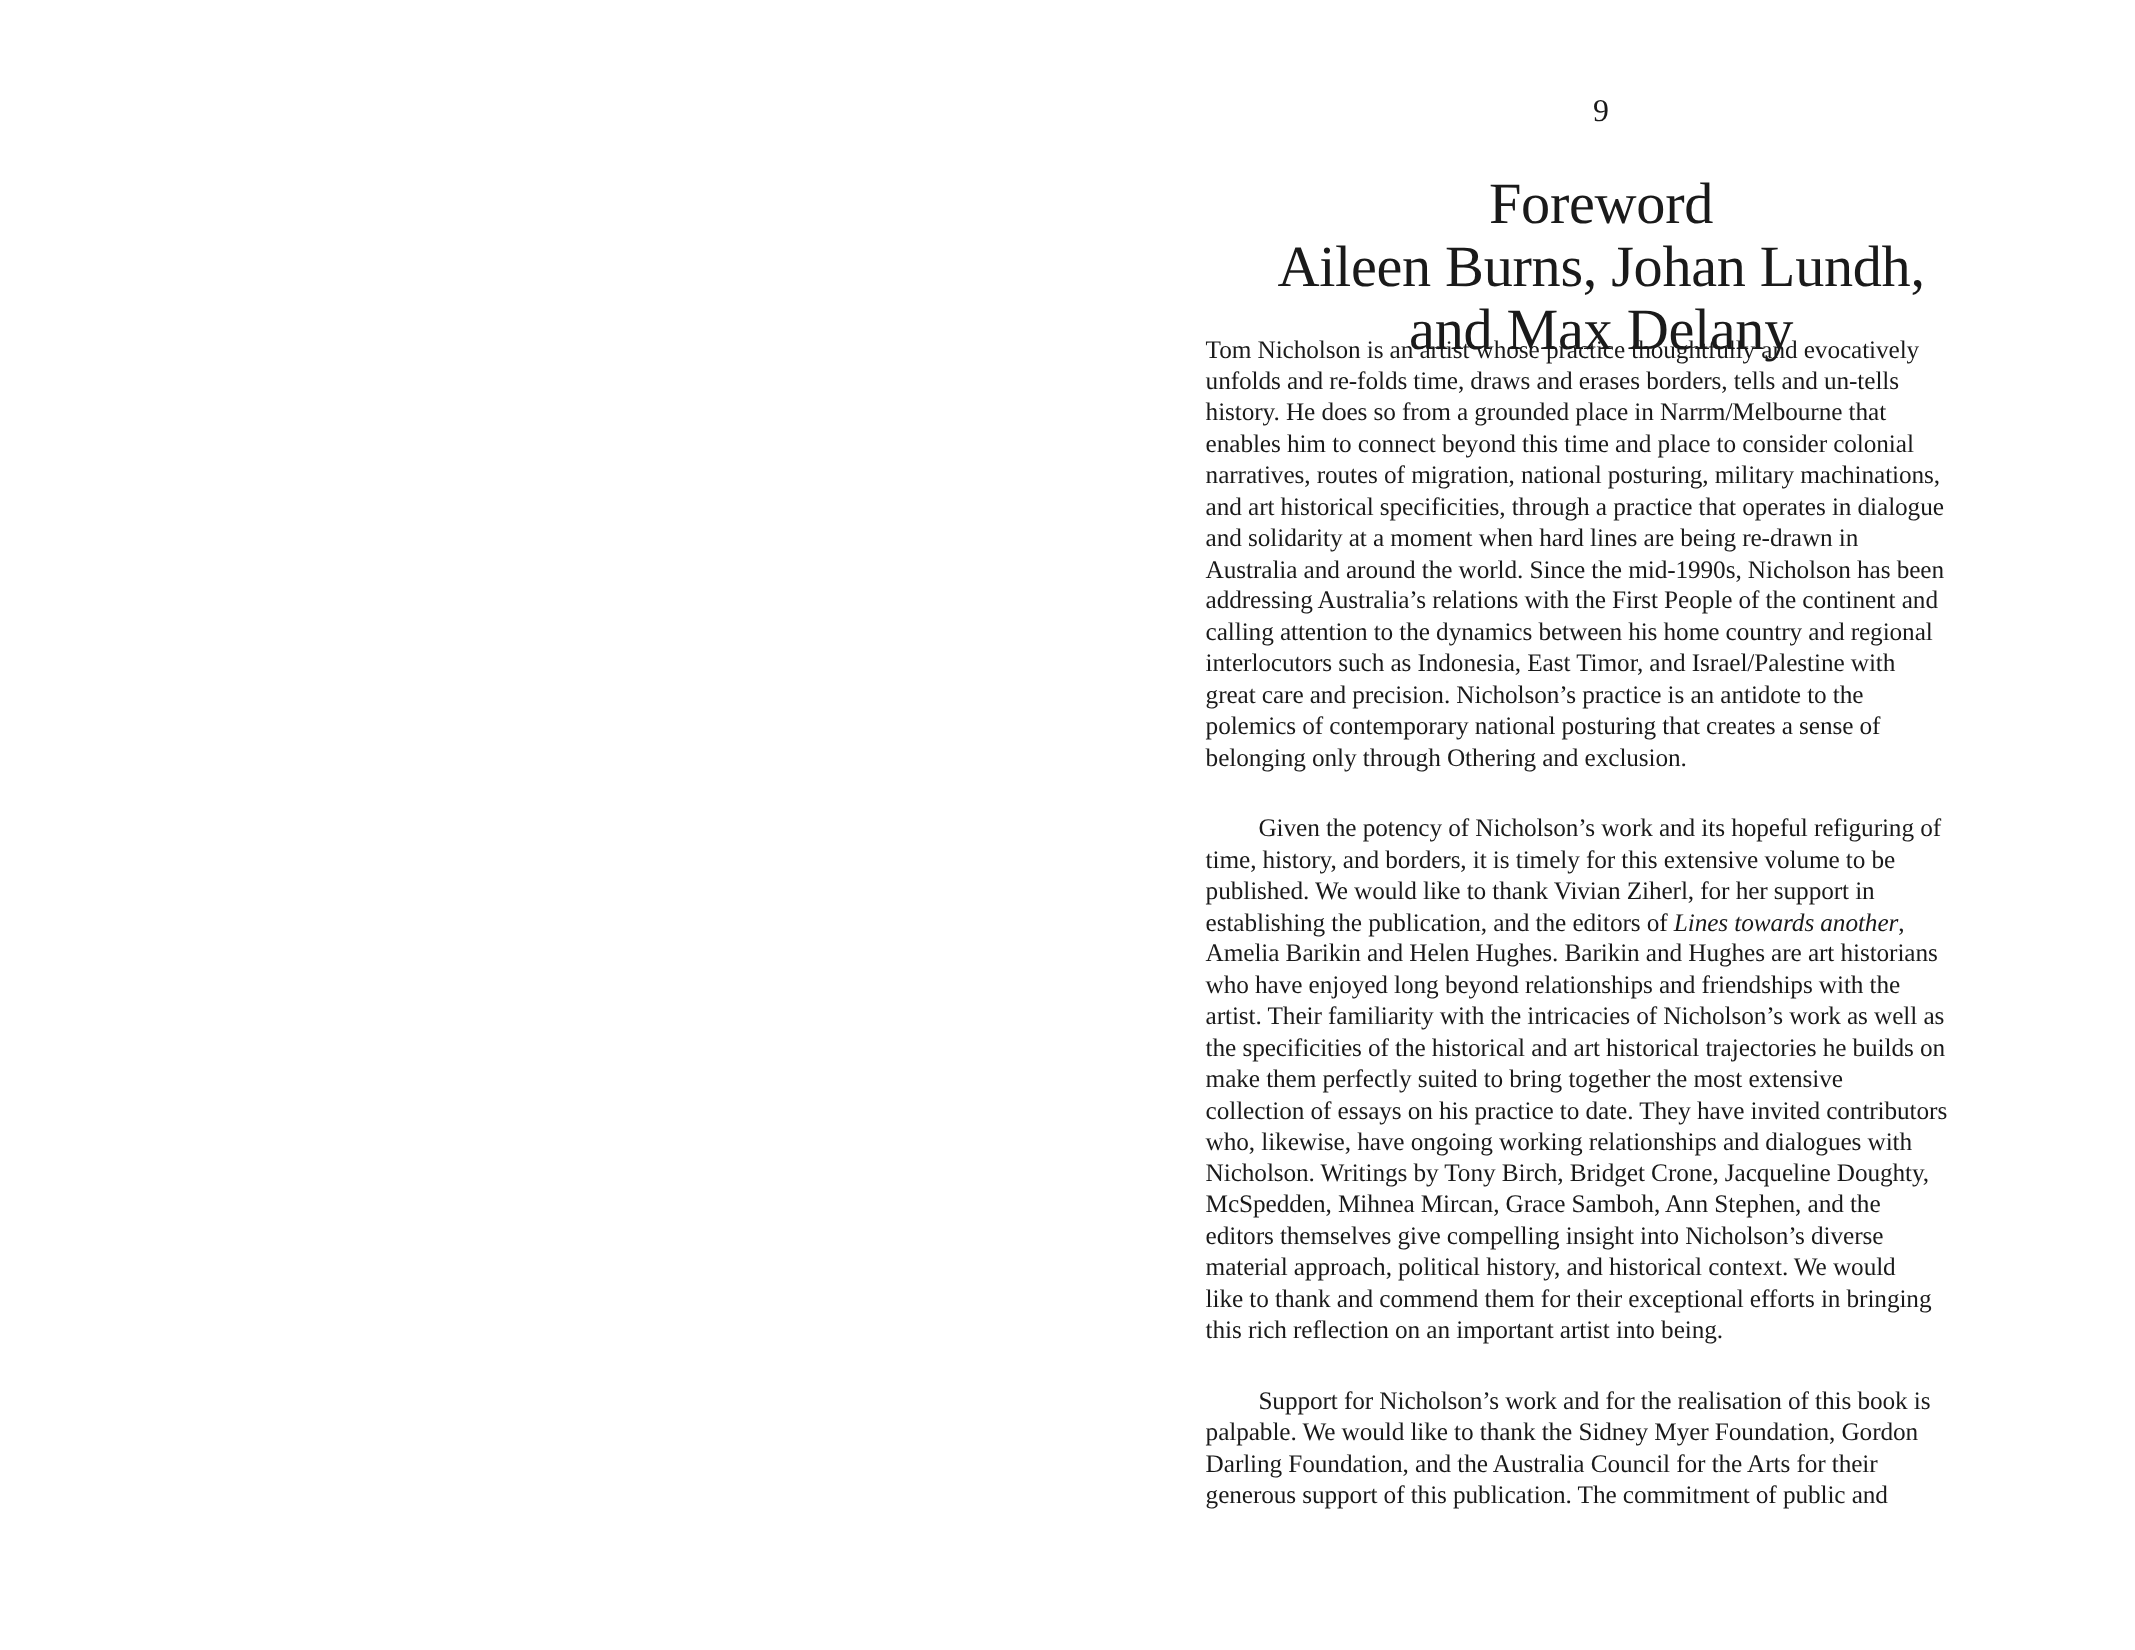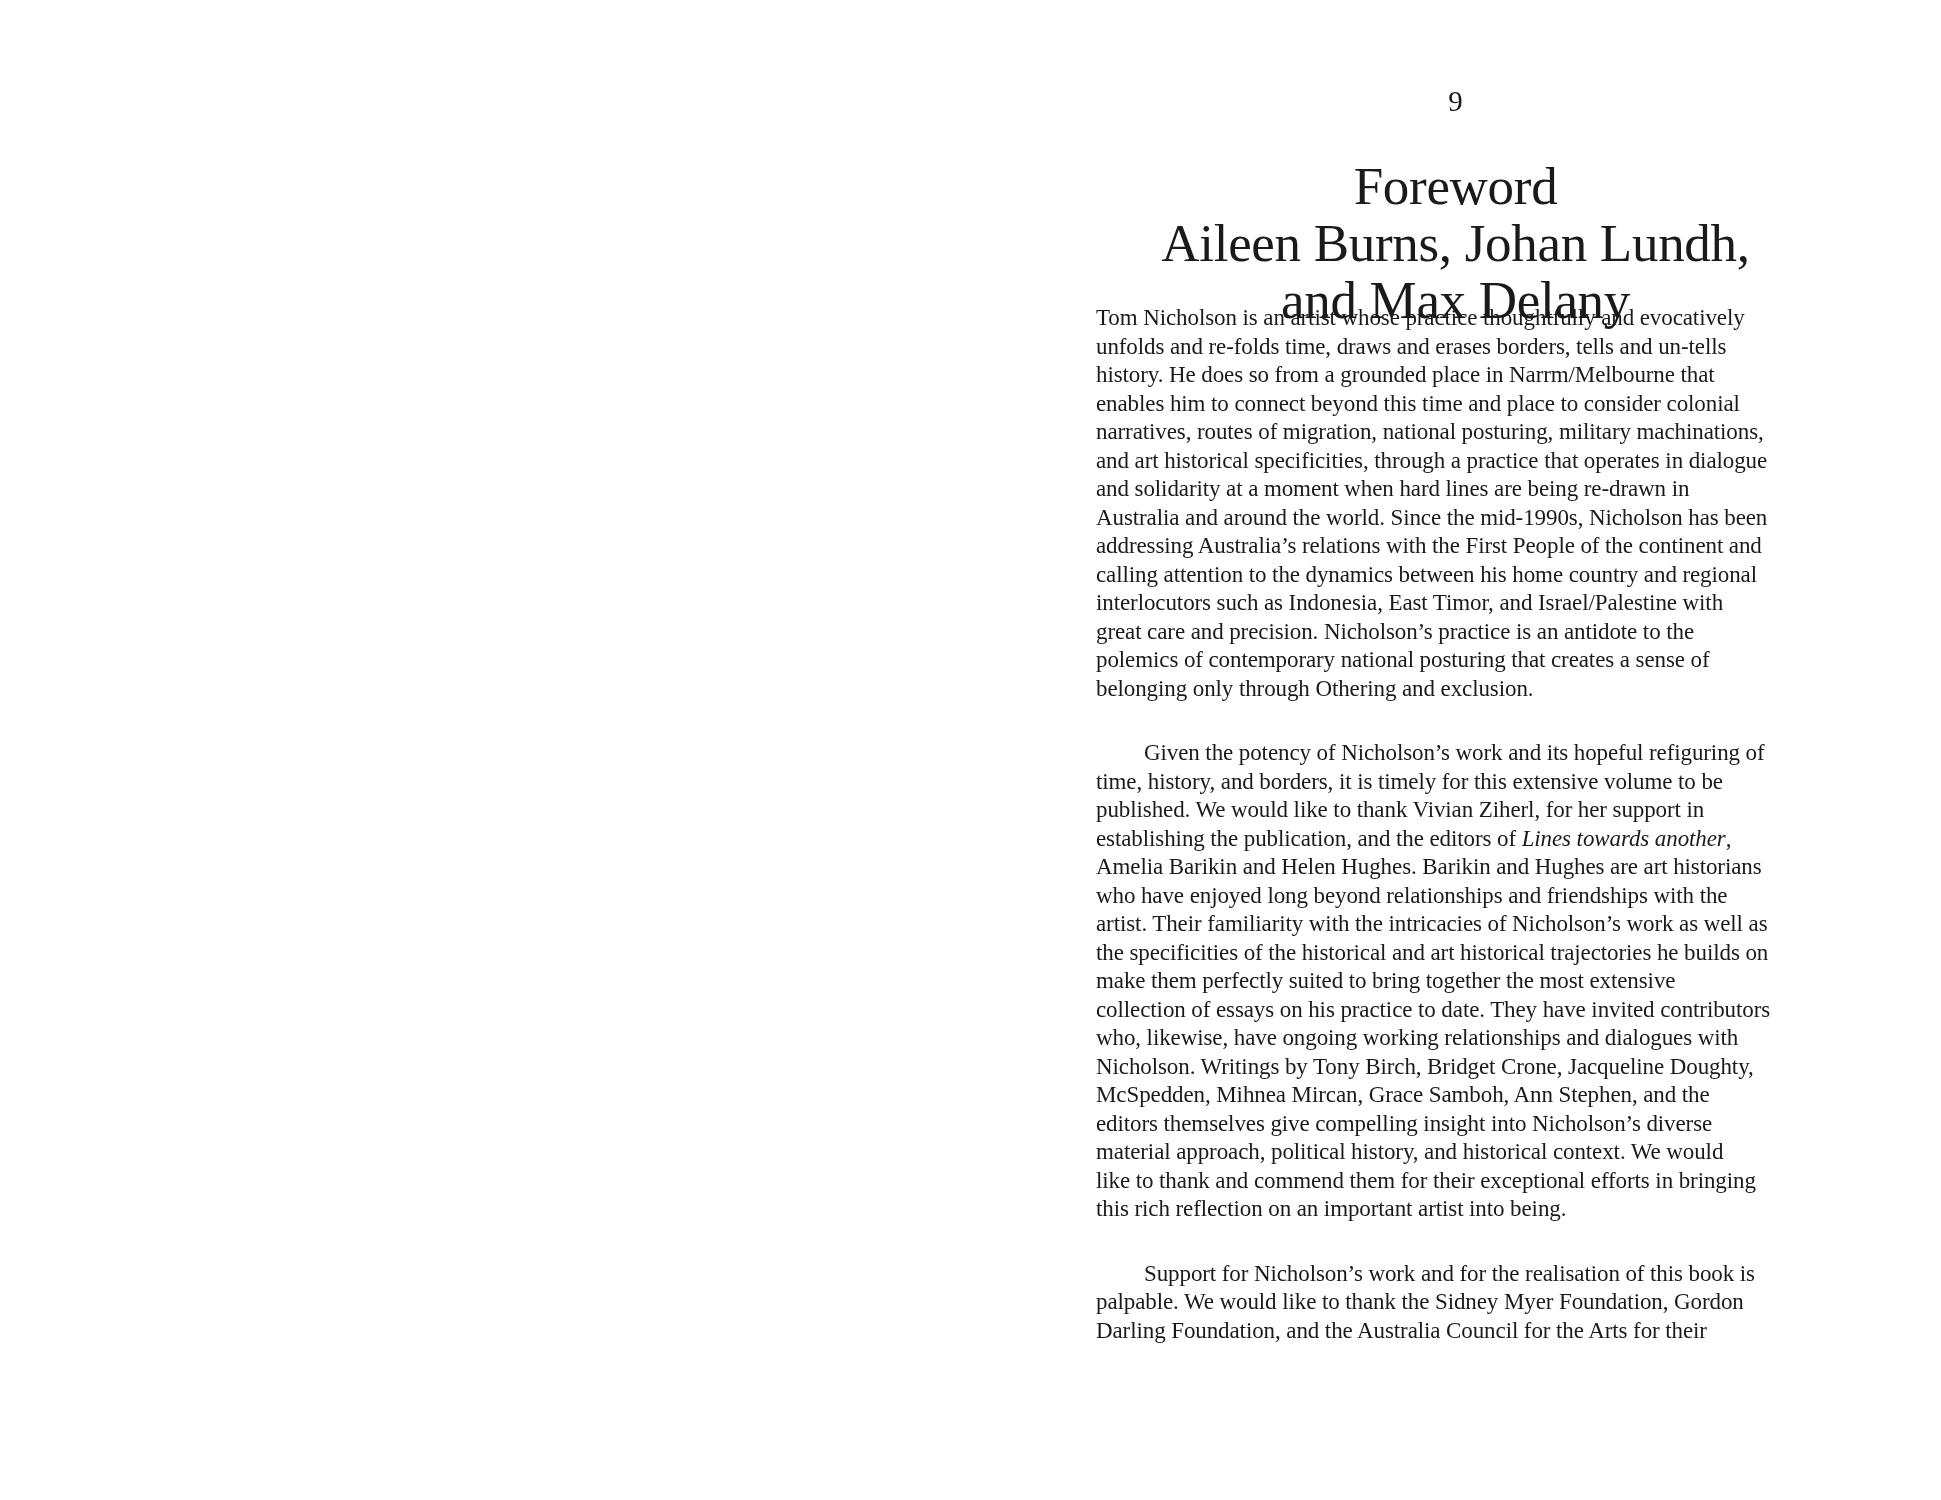--- a/index.html
+++ b/index.html
@@ -109,15 +109,16 @@
         <div class="line"><span>McSpedden, Mihnea Mircan, Grace Samboh, Ann Stephen, and the</span></div>
         <div class="line"><span>editors themselves give compelling insight into Nicholson’s diverse</span></div>
         <div class="line"><span>material approach, political history, and historical context. We would</span></div>
         <div class="line"><span>like to thank and commend them for their exceptional efforts in bringing</span></div>
         <div class="line"><span>this rich reflection on an important artist into being.</span></div>
       </div>
       <div class="paragraph">
         <div class="line indent"><span>Support for Nicholson’s work and for the realisation of this book is</span></div>
         <div class="line"><span>palpable. We would like to thank the Sidney Myer Foundation, Gordon</span></div>
         <div class="line"><span>Darling Foundation, and the Australia Council for the Arts for their</span></div>
+        <div class="line"><span>generous support of this publication. The commitment of public and</span></div>
       </div>
     </main>
 </div>
 
 </body></html>

